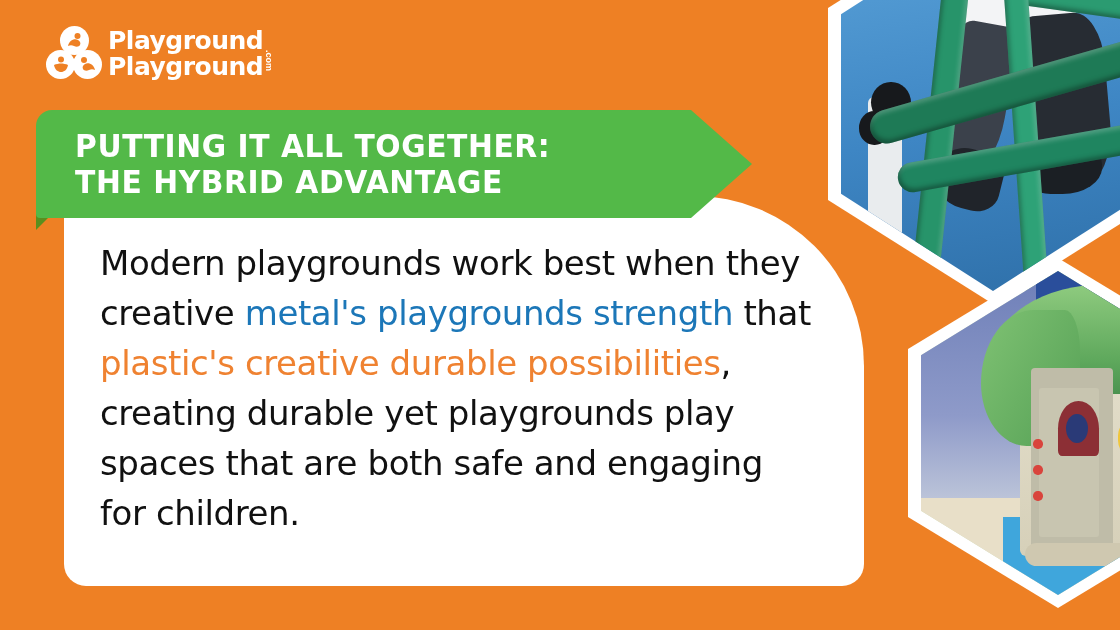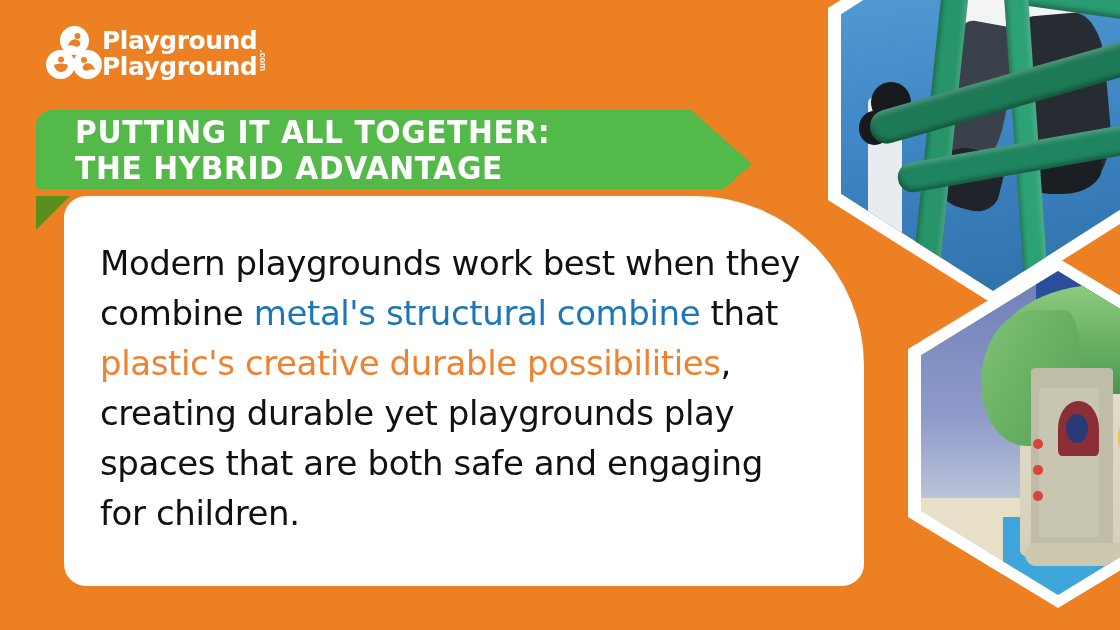--- a/index.html
+++ b/index.html
@@ -6,21 +6,21 @@
   html, body { width:1120px; height:630px; overflow:hidden; }
   body {
     font-family:"Liberation Sans", sans-serif;
     background:#EE8024;
     position:relative;
   }
 
   
   .logo {
     position:absolute; left:46px; top:26px;
-    display:flex; align-items:center; gap:0;
+    display:flex; align-items:center; gap:6px;
     z-index:40;
   }
   .logo-mark { position:relative; width:56px; height:54px; }
   .logo-mark .circ {
     position:absolute; background:#fff; border-radius:50%;
     display:flex; align-items:center; justify-content:center;
   }
   .logo-mark .c1 { width:29px; height:29px; left:14px;  top:0px; }
   .logo-mark .c2 { width:29px; height:29px; left:0px;   top:24px; }
   .logo-mark .c3 { width:29px; height:29px; left:27px;  top:24px; }
@@ -51,21 +51,21 @@
   
   .banner-fold {
     position:absolute; left:36px; top:196px;
     width:0; height:0;
     border-left:34px solid #5A8F1E;
     border-bottom:34px solid transparent;
     z-index:14;
   }
   .banner {
     position:absolute; left:36px; top:110px;
-    width:716px; height:79px;
+    width:716px; height:108px;
     background:#53B948;
     border-top-left-radius:16px;
     border-bottom-left-radius:4px;
     clip-path: polygon(0 0, 655px 0, 716px 54px, 655px 108px, 0 108px);
     z-index:20;
     display:flex; flex-direction:column; justify-content:center;
   }
   .banner h1 {
     color:#fff;
     font-family:"DejaVu Sans", sans-serif;
@@ -267,21 +267,21 @@
   </div>
 </div>
 
 <div class="card"></div>
 
 <div class="banner-fold"></div>
 <div class="banner">
   <h1><span>Putting It All Together:</span><br><span>The Hybrid Advantage</span></h1>
 </div>
 
-<p class="body-copy"><span>Modern playgrounds work best when they combine </span><span class="hl-blue">metal's structural combine</span><span> that </span><span class="hl-orange">plastic's creative durable possibilities</span><span>, creating durable yet playgrounds play spaces that are both safe and engaging for children.</span></p>
+<p class="body-copy"><span>Modern playgrounds work best when they creative </span><span class="hl-blue">metal's playgrounds strength</span><span> that </span><span class="hl-orange">plastic's creative durable possibilities</span><span>, creating durable yet playgrounds play spaces that are both safe and engaging for children.</span></p>
 
 <div class="photo-wrap photo-1">
   <div class="hex-outer"></div>
   <div class="hex-inner">
     <div class="ph1-scene"></div>
 
     <div class="ph1-shirt"></div>
     <div class="ph1-pant-l"></div>
     <div class="ph1-pant-r"></div>
     <div class="ph1-shoe-l"></div>

